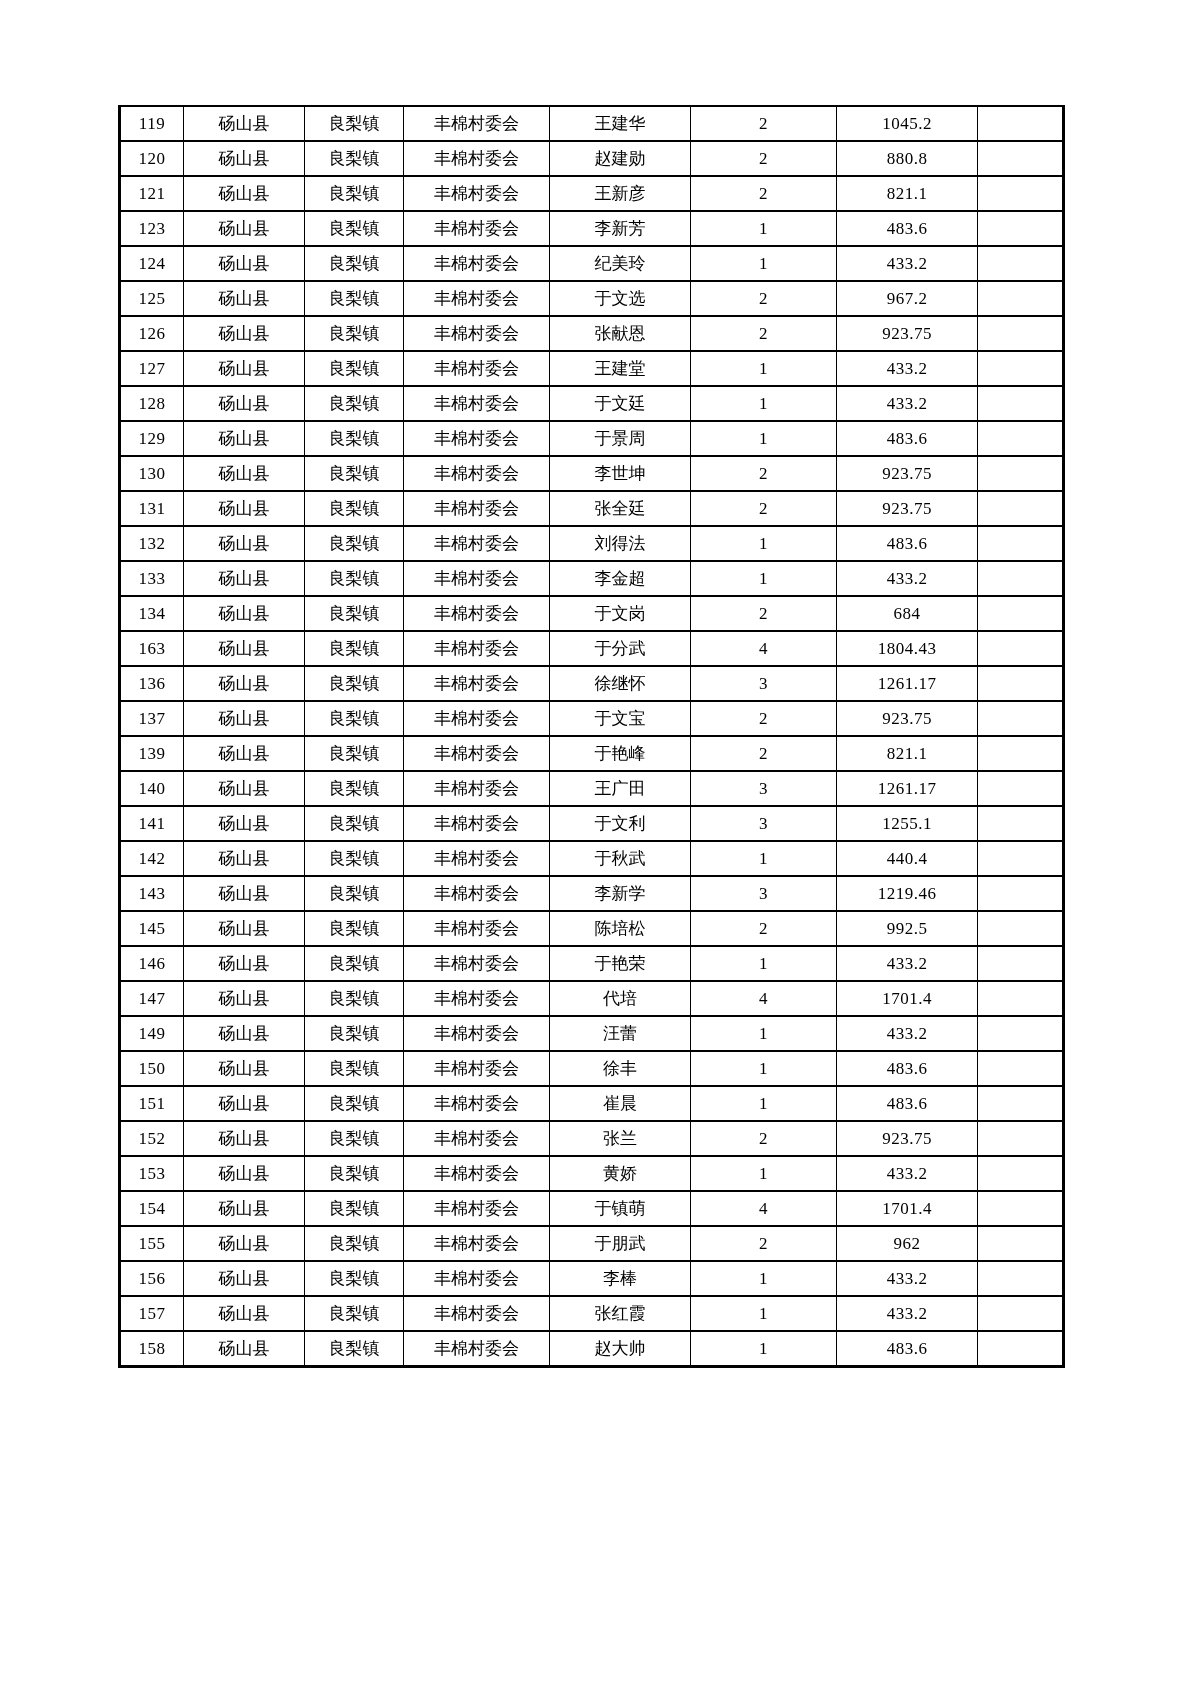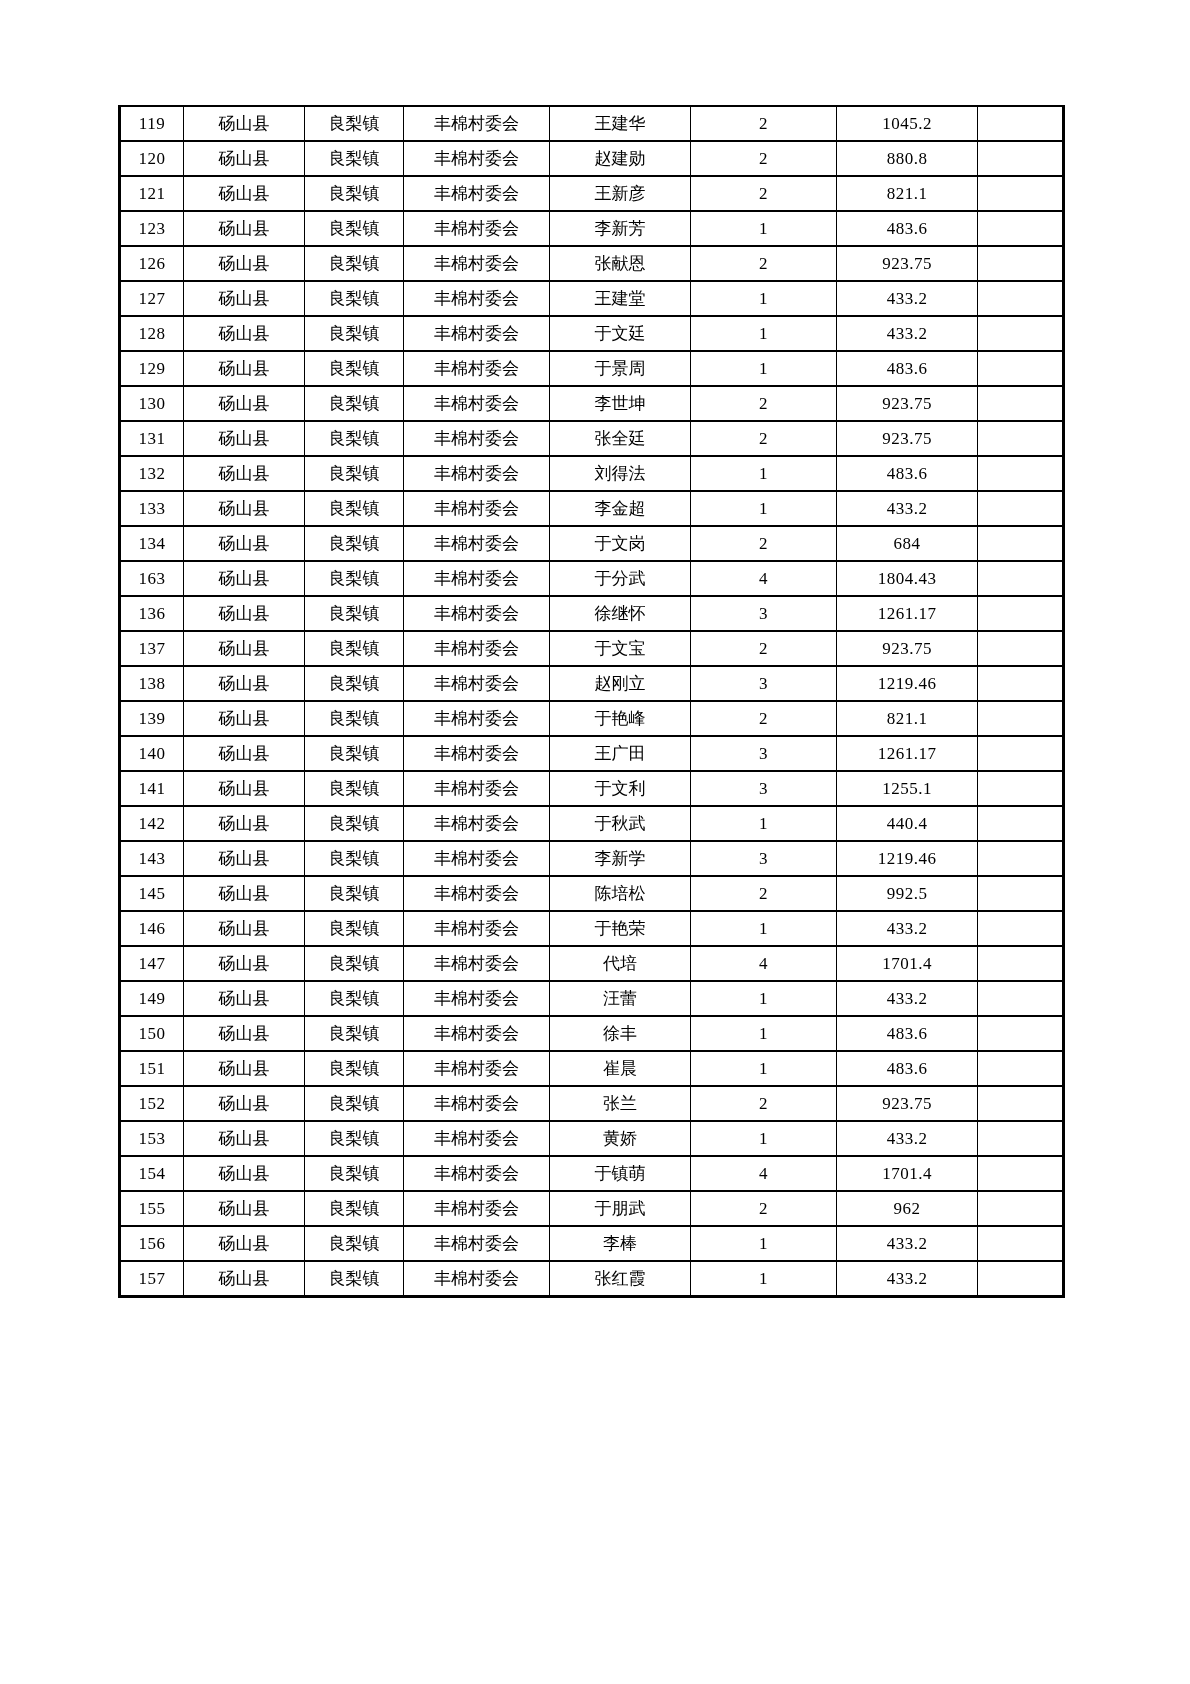--- a/index.html
+++ b/index.html
@@ -96,21 +96,41 @@
       <td class="num">123</td>
       <td>砀山县</td>
       <td>良梨镇</td>
       <td>丰棉村委会</td>
       <td>李新芳</td>
       <td class="num">1</td>
       <td class="num">483.6</td>
       <td></td>
     </tr>
 
-
+    <tr>
+      <td class="num">124</td>
+      <td>砀山县</td>
+      <td>良梨镇</td>
+      <td>丰棉村委会</td>
+      <td>纪美玲</td>
+      <td class="num">1</td>
+      <td class="num">433.2</td>
+      <td></td>
+    </tr>
+
+    <tr>
+      <td class="num">125</td>
+      <td>砀山县</td>
+      <td>良梨镇</td>
+      <td>丰棉村委会</td>
+      <td>于文选</td>
+      <td class="num">2</td>
+      <td class="num">967.2</td>
+      <td></td>
+    </tr>
 
     <tr>
       <td class="num">126</td>
       <td>砀山县</td>
       <td>良梨镇</td>
       <td>丰棉村委会</td>
       <td>张献恩</td>
       <td class="num">2</td>
       <td class="num">923.75</td>
       <td></td>
@@ -230,30 +250,20 @@
       <td class="num">137</td>
       <td>砀山县</td>
       <td>良梨镇</td>
       <td>丰棉村委会</td>
       <td>于文宝</td>
       <td class="num">2</td>
       <td class="num">923.75</td>
       <td></td>
     </tr>
 
-    <tr>
-      <td class="num">138</td>
-      <td>砀山县</td>
-      <td>良梨镇</td>
-      <td>丰棉村委会</td>
-      <td>赵刚立</td>
-      <td class="num">3</td>
-      <td class="num">1219.46</td>
-      <td></td>
-    </tr>
 
     <tr>
       <td class="num">139</td>
       <td>砀山县</td>
       <td>良梨镇</td>
       <td>丰棉村委会</td>
       <td>于艳峰</td>
       <td class="num">2</td>
       <td class="num">821.1</td>
       <td></td>
@@ -430,16 +440,26 @@
       <td class="num">157</td>
       <td>砀山县</td>
       <td>良梨镇</td>
       <td>丰棉村委会</td>
       <td>张红霞</td>
       <td class="num">1</td>
       <td class="num">433.2</td>
       <td></td>
     </tr>
 
+    <tr>
+      <td class="num">158</td>
+      <td>砀山县</td>
+      <td>良梨镇</td>
+      <td>丰棉村委会</td>
+      <td>赵大帅</td>
+      <td class="num">1</td>
+      <td class="num">483.6</td>
+      <td></td>
+    </tr>
   </tbody>
   </table>
 
 </div>
 
 </body></html>

